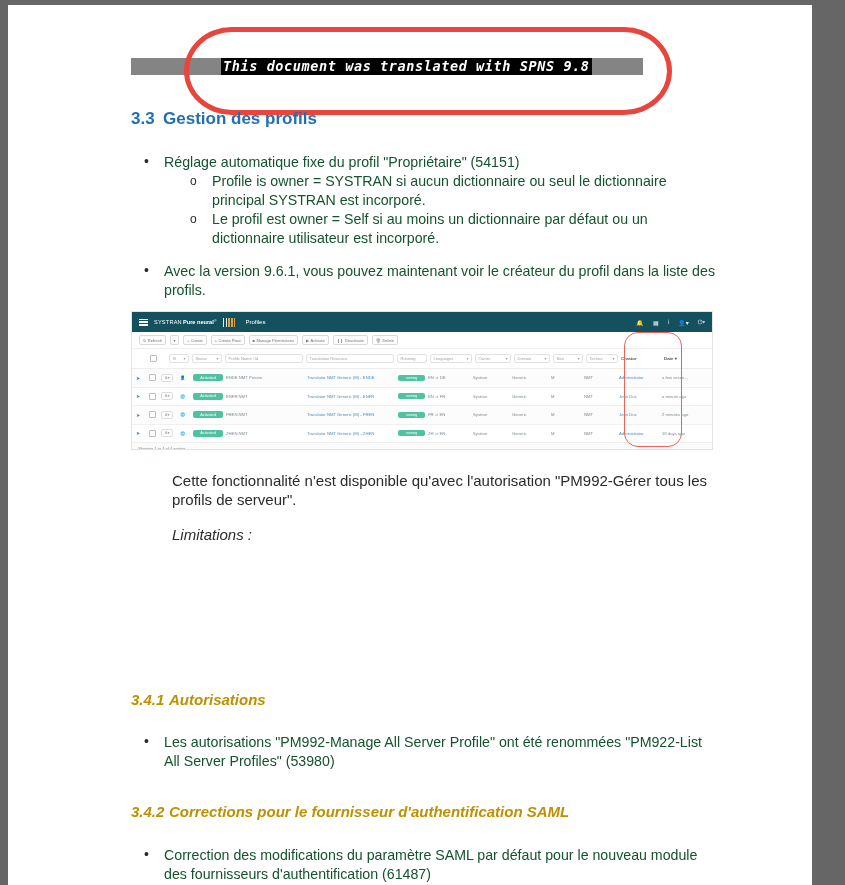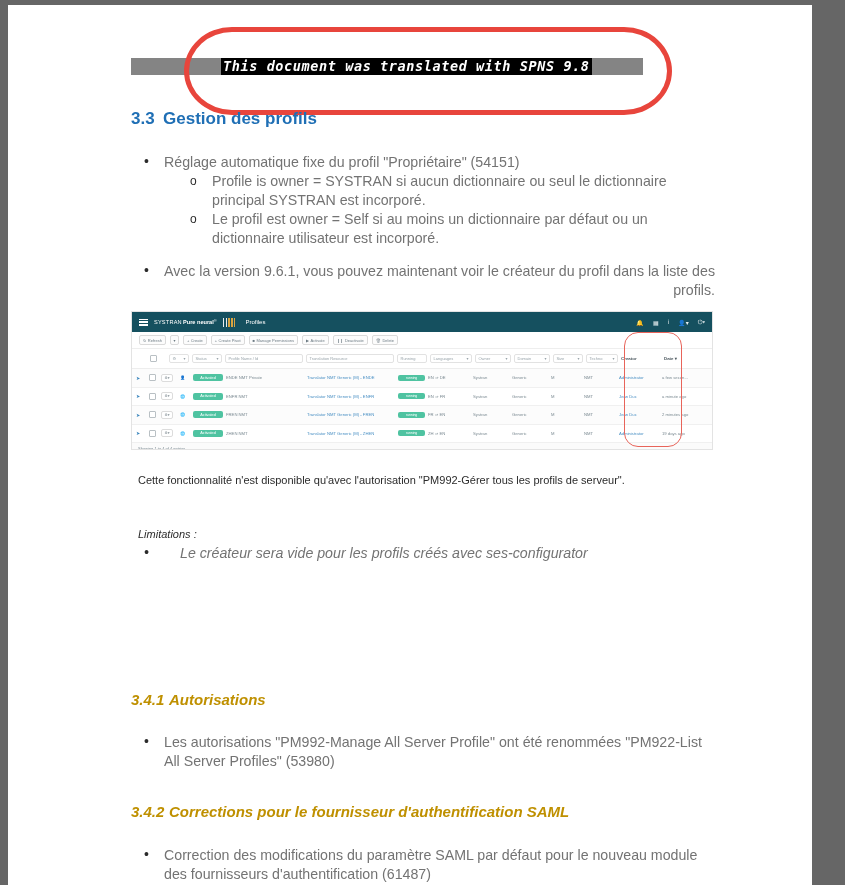--- a/index.html
+++ b/index.html
@@ -75,37 +75,38 @@
     font-style: italic;
     font-size: 15px;
     color: #bf9000;
     white-space: nowrap;
   }
   .h3 .num { display:inline-block; width: 38px; font-style: italic;}
 
   
   .para {
     position: absolute;
-    font-size: 11px;
+    font-size: 15px;
     line-height: 19px;
     color: #2b2b2b;
+    margin-left: 34px;
   }
   .ital { font-style: italic; }
 
   ul.bl {
     position: absolute;
     margin: 0;
     padding: 0;
     list-style: none;
   }
   ul.bl > li {
     position: relative;
     font-size: 14.2px;
     line-height: 19px;
-    color: #737373;
+    color: #14532d;
     padding-left: 24px;
     margin-bottom: 0px;
   }
   ul.bl > li::before {
     content: "\2022";
     position: absolute;
     left: 4px;
     top: -1px;
     font-size: 14px;
     color: #2b2b2b;
@@ -290,21 +291,21 @@
   <ul class="bl" style="left:132px; top:148px; width:575px;">
     <li>
       <span>Réglage automatique fixe du profil "Propriétaire" (54151)</span>
       <ul class="sub">
         <li><b class="bold">Profile is owner = SYSTRAN</b><span> si aucun dictionnaire ou seul le dictionnaire principal SYSTRAN est incorporé.</span></li>
         <li><b class="bold">Le profil est owner = Self</b><span> si au moins un dictionnaire par défaut ou un dictionnaire utilisateur est incorporé.</span></li>
       </ul>
     </li>
   </ul>
 
-  <ul class="bl" style="left:132px; top:257px; width:575px;text-align:right;">
+  <ul class="bl" style="left:132px; top:257px; width:575px;">
     <li>
       <span>Avec la version 9.6.1, vous pouvez maintenant voir le créateur du profil dans la liste des profils.</span>
     </li>
   </ul>
 
   <div class="shot">
 
     <div class="shot-header">
       <span class="hamb">
           <i></i>
@@ -486,21 +487,20 @@
     </div>
 
     <div class="creator-highlight"></div>
   </div>
 
   <div class="para" style="left:130px; top:466px; width:575px;">Cette fonctionnalité n'est disponible qu'avec l'autorisation "PM992-Gérer tous les profils de serveur".</div>
 
   <div class="para ital" style="left:130px; top:520px;">Limitations :</div>
 
   <ul class="bl" style="left:132px; top:539px; width:570px;">
-    <li class="ital" style="padding-left:40px;">Le créateur sera vide pour les profils créés avec ses-configurator</li>
   </ul>
 
 
   <div class="h3" style="left:123px; top:686px;">
     <span class="num">3.4.1</span><span>Autorisations</span>
   </div>
 
   <ul class="bl" style="left:132px; top:728px; width:575px;">
     <li>Les autorisations "PM992-Manage All Server Profile" ont été renommées "PM922-List All Server Profiles" (53980)</li>
   </ul>

